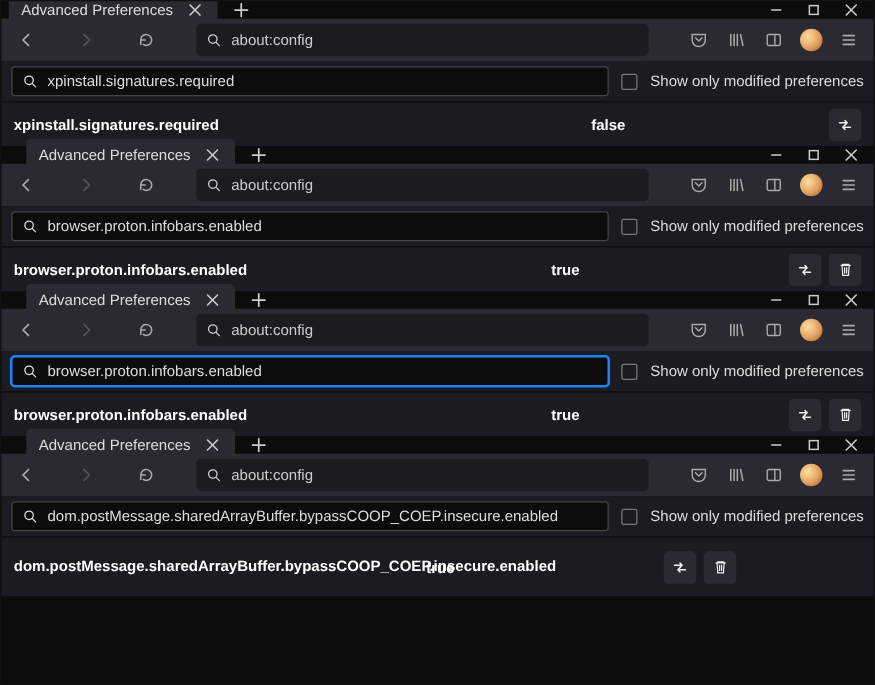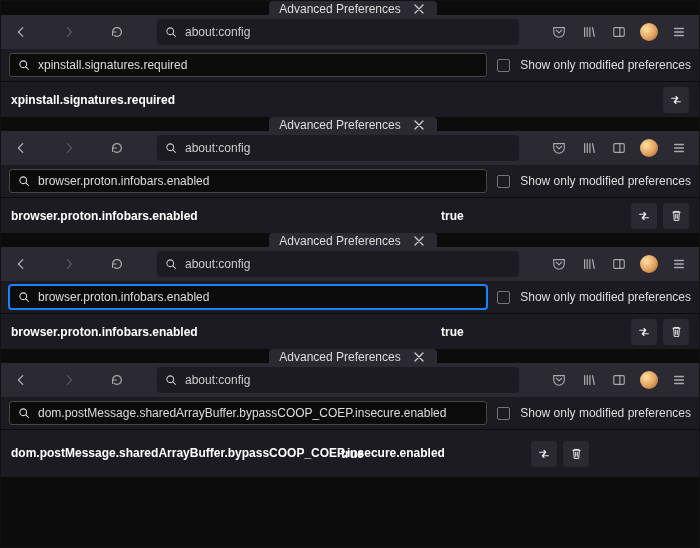--- a/index.html
+++ b/index.html
@@ -12,21 +12,20 @@
     color: #ccc;
     overflow: hidden;
     border: 1px solid #111;
   }
   .panel { display: flex; flex-direction: column; }
   .tabstrip {
     height: 14px;
     background: #0c0c0d;
     display: flex; align-items: center;
     padding-left: 6px;
-    flex-direction: column;
   }
   .pad-left { width: 14px; }
   .tab {
     background: #2b2a33;
     height: 26px;
     display: flex; align-items: center;
     gap: 10px;
     padding: 0 10px;
     border-radius: 4px 4px 0 0;
     color: #ddd;
@@ -248,20 +247,21 @@
             </svg>
           </span>
         <span>xpinstall.signatures.required</span>
       </div>
       <div class="checkbox"></div>
       <span style="color:#ddd">Show only modified preferences</span>
     </div>
 
     <div class="resultrow ">
       <div class="prefname">xpinstall.signatures.required</div>
+      <div class="prefval">false</div>
       <div class="actions">
         <div class="action-btn">
             <span>
               <svg width="14" height="14" viewBox="0 0 16 16">
                 <path d="M3 6 H10 M10 6 L8 4 M10 6 L8 8" stroke="currentColor" stroke-width="1.3" fill="none" stroke-linecap="round" stroke-linejoin="round"></path>
                 <path d="M13 10 H6 M6 10 L8 8 M6 10 L8 12" stroke="currentColor" stroke-width="1.3" fill="none" stroke-linecap="round" stroke-linejoin="round"></path>
               </svg>
             </span>
           </div>
 

